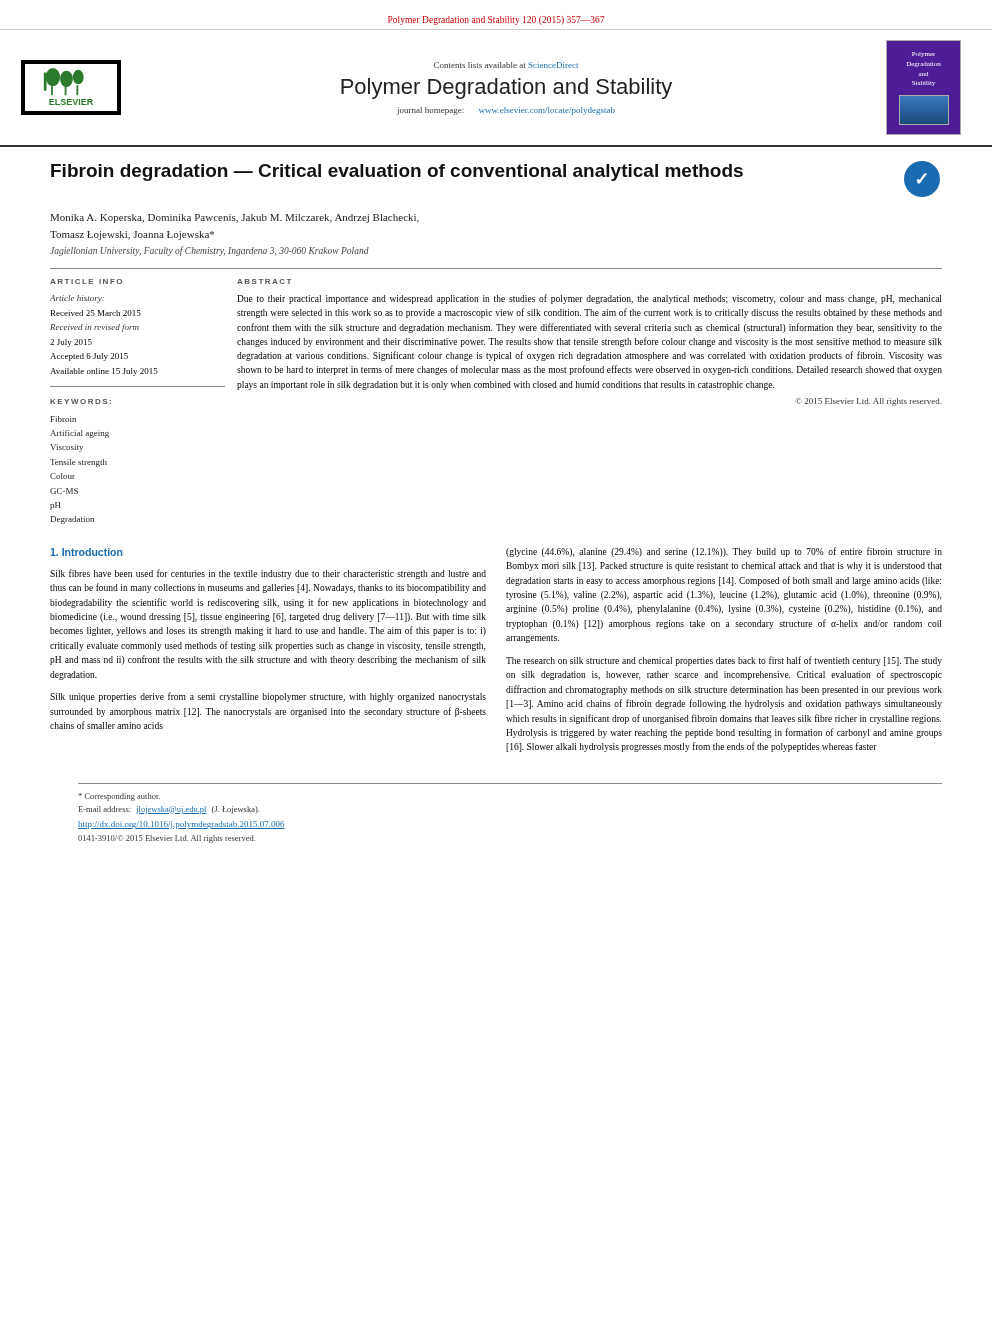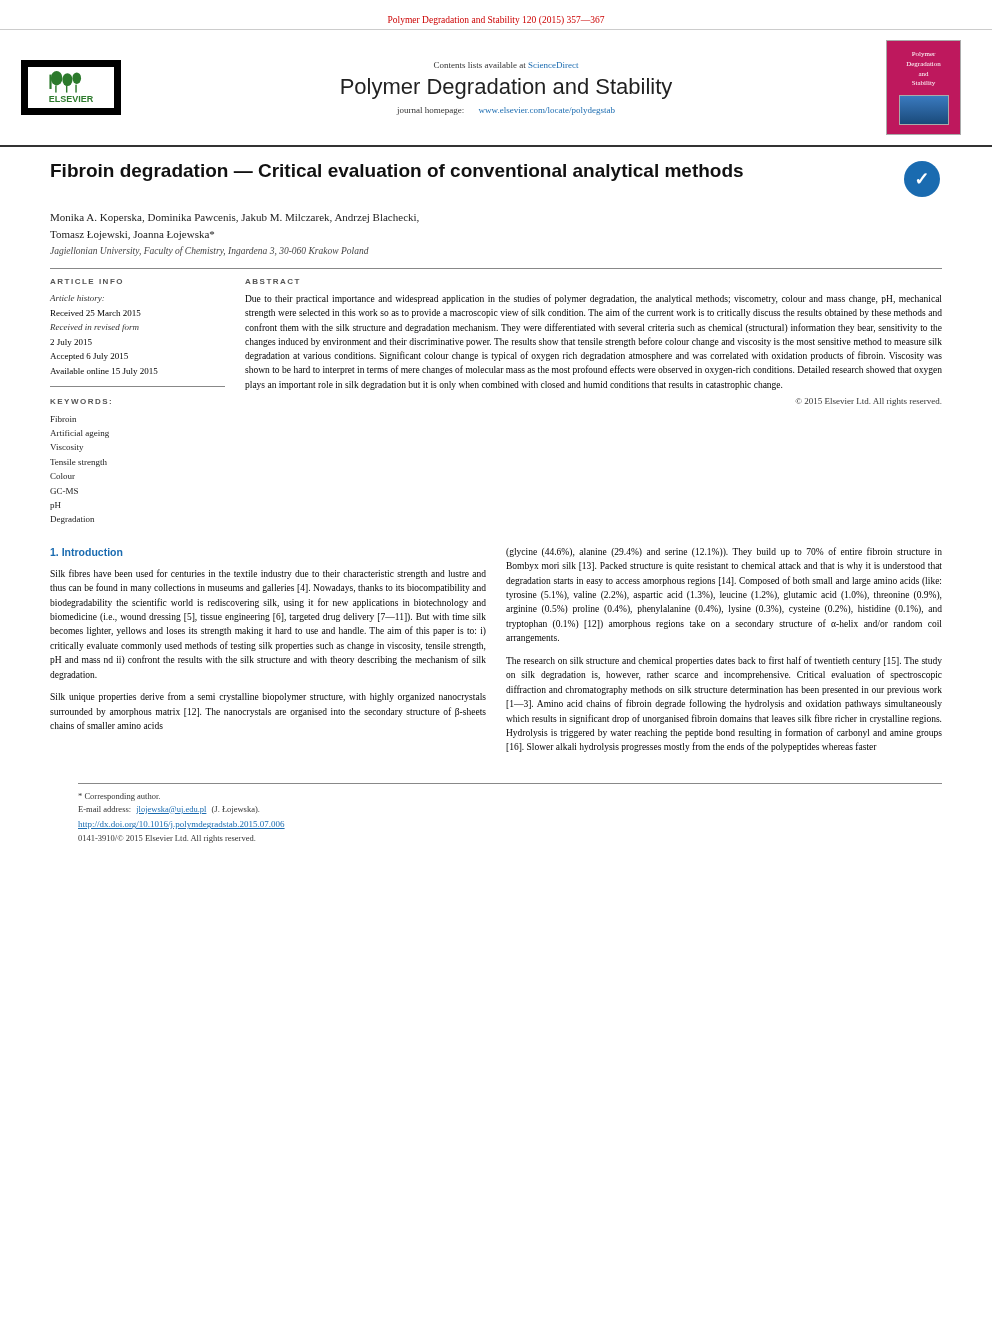--- a/index.html
+++ b/index.html
@@ -60,21 +60,21 @@
     .journal-homepage a { color: #1a6bb0; text-decoration: none; }
     .elsevier-logo {
       display: flex;
       flex-direction: column;
       align-items: center;
     }
     .journal-mini-cover {
       width: 75px;
       height: 95px;
       border: 1px solid #aaa;
-      background: #be185d;
+      background: #4c1d95;
       display: flex;
       flex-direction: column;
       align-items: center;
       justify-content: center;
       color: #fff;
       font-size: 6.5px;
       text-align: center;
       padding: 5px;
       line-height: 1.3;
     }
@@ -127,21 +127,21 @@
       font-style: italic;
       margin-bottom: 12px;
     }
     .divider {
       border: none;
       border-top: 1px solid #888;
       margin: 8px 0;
     }
     .two-col {
       display: flex;
-      gap: 20px;
+      gap: 12px;
     }
     .left-col {
       width: 175px;
       flex-shrink: 0;
       font-size: 9px;
     }
     .right-col {
       flex: 1;
       font-size: 9.5px;
     }
@@ -230,21 +230,21 @@
 <body>
 
 <div class="top-bar">
   <span>Polymer Degradation and Stability 120 (2015) 357—367</span>
 </div>
 
 <div class="journal-header">
 
   <div class="journal-header-left elsevier-logo">
 
-    <div style="width:100px; height:55px; display:flex; flex-direction:column; align-items:center; justify-content:center; border:7px solid #000000; padding:4px;">
+    <div style="width:100px; height:55px; display:flex; flex-direction:column; align-items:center; justify-content:center; border:4px solid #000000; padding:4px;">
       <svg width="80" height="32" viewBox="0 0 80 32">
         <rect x="10" y="5" width="3" height="20" fill="#2c7a2c"></rect>
         <ellipse cx="20" cy="10" rx="8" ry="10" fill="#2c7a2c"></ellipse>
         <ellipse cx="35" cy="12" rx="7" ry="9" fill="#2c7a2c"></ellipse>
         <ellipse cx="48" cy="10" rx="6" ry="8" fill="#2c7a2c"></ellipse>
         <rect x="18" y="20" width="2" height="10" fill="#2c7a2c"></rect>
         <rect x="33" y="20" width="2" height="10" fill="#2c7a2c"></rect>
         <rect x="46" y="19" width="2" height="11" fill="#2c7a2c"></rect>
       </svg>
       <div style="font-size:9px; font-weight:bold; color:#2c7a2c; font-family:Arial,sans-serif;">ELSEVIER</div>

